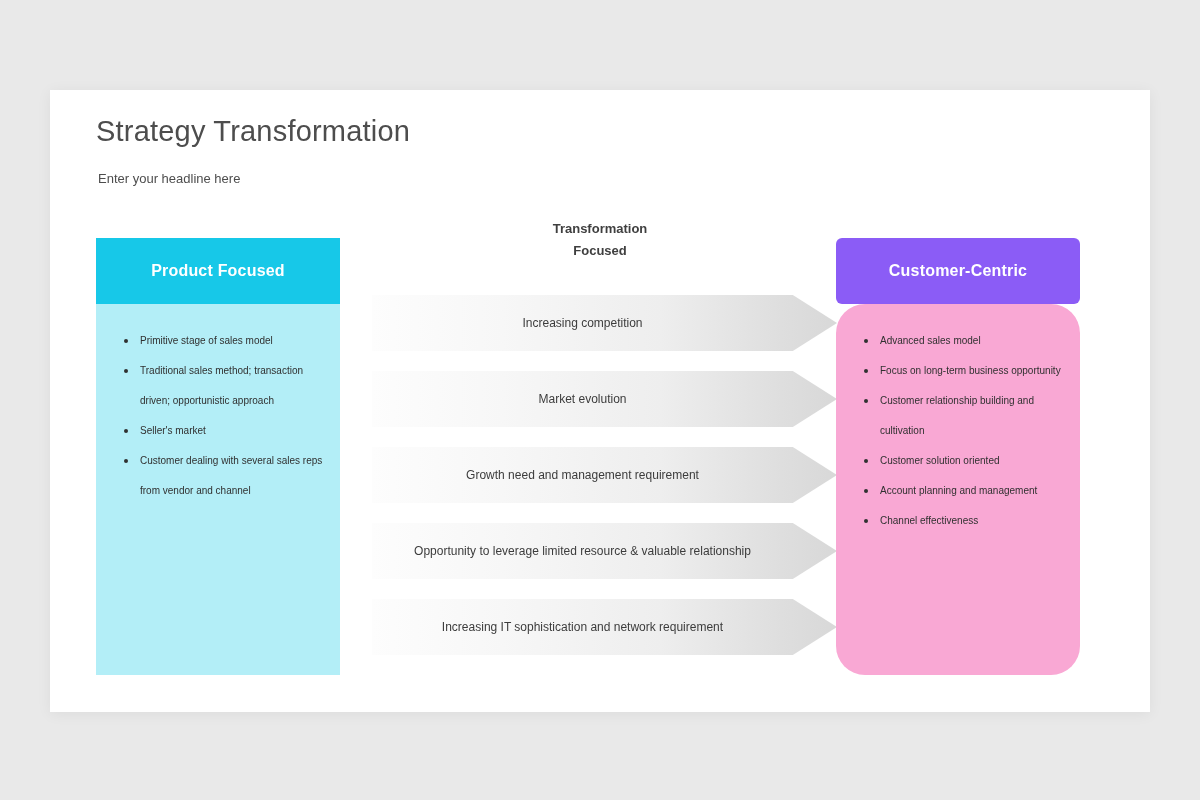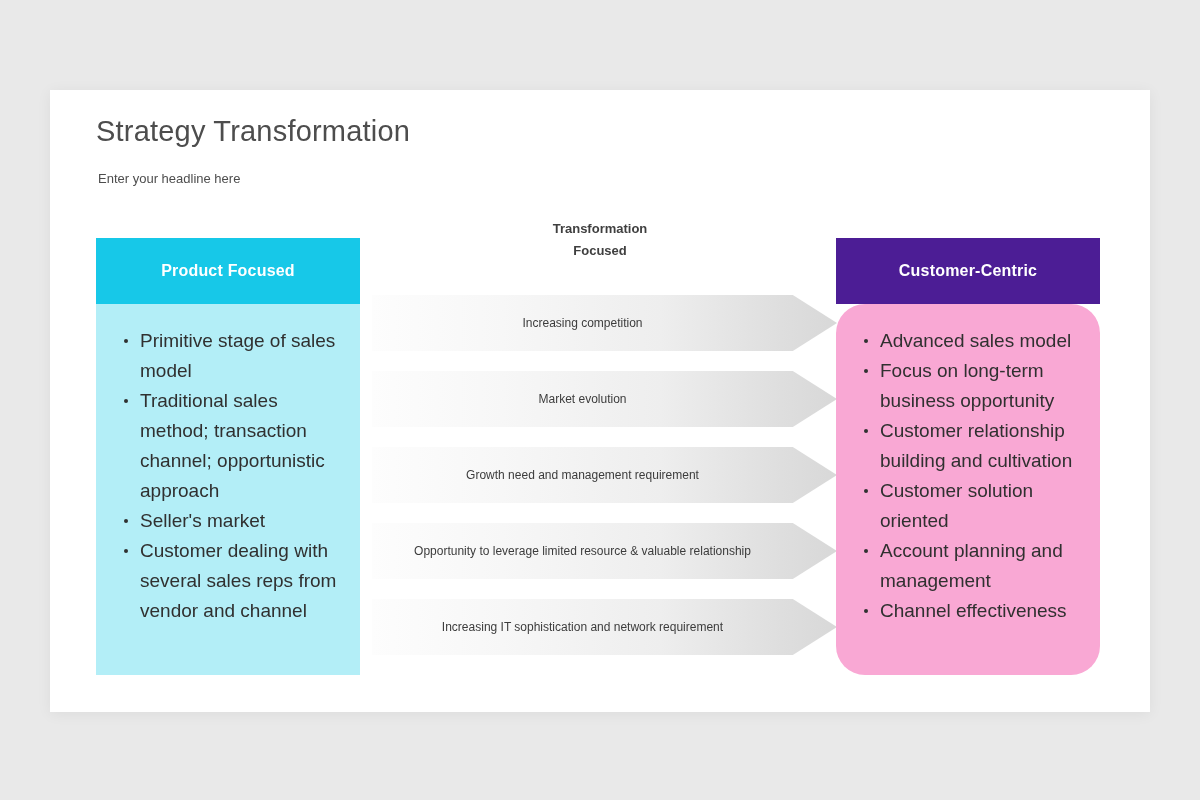--- a/index.html
+++ b/index.html
@@ -46,21 +46,21 @@
     font-size: 13px;
     font-weight: 400;
     color: #4d4d4d;
     white-space: nowrap;
   }
 
   
   .column {
     position: absolute;
     top: 148px;
-    width: 264px;
+    width: 244px;
     height: 437px;
     display: flex;
     flex-direction: column;
   }
 
   #column-left  { left: 46px;  }
   #column-right { left: 786px; }
 
   .column-header {
     height: 66px;
@@ -68,37 +68,37 @@
     display: flex;
     align-items: center;
     justify-content: center;
     color: #ffffff;
     font-size: 16px;
     font-weight: bold;
     letter-spacing: 0.2px;
   }
 
   #column-left  .column-header { background: #17c8e8; }
-  #column-right .column-header { background: #4c1d95; }
+  #column-right .column-header { background: #8b5cf6; border-radius: 6px; }
 
   .column-body {
     flex: 1 1 auto;
     padding: 22px 14px 0 14px;
   }
 
   #column-left  .column-body { background: #b3eef7; }
   #column-right .column-body { background: #f9a8d4; border-radius: 29px; }
 
   .bullet-list { list-style: none; }
 
   .bullet-item {
     position: relative;
     padding-left: 30px;
     margin-bottom: 0;
-    font-size: 19px;
+    font-size: 10px;
     line-height: 30px;
     color: #303030;
   }
 
   .bullet-item::before {
     content: "";
     position: absolute;
     left: 14px;
     top: 13px;
     width: 4px;
@@ -162,21 +162,21 @@
 
   <div id="slide-title">Strategy Transformation</div>
 
   <div id="slide-subtitle">Enter your headline here</div>
 
   <div id="column-left" class="column">
     <div class="column-header">Product Focused</div>
     <div class="column-body">
       <ul class="bullet-list" id="left-bullets">
           <li class="bullet-item">Primitive stage of sales model</li>
-          <li class="bullet-item">Traditional sales method; transaction channel; opportunistic approach</li>
+          <li class="bullet-item">Traditional sales method; transaction driven; opportunistic approach</li>
           <li class="bullet-item">Seller's market</li>
           <li class="bullet-item">Customer dealing with several sales reps from vendor and channel</li>
         </ul>
     </div>
   </div>
 
   <div id="drivers-heading">
     <div>Transformation</div>
     <div>Focused</div>
   </div>

